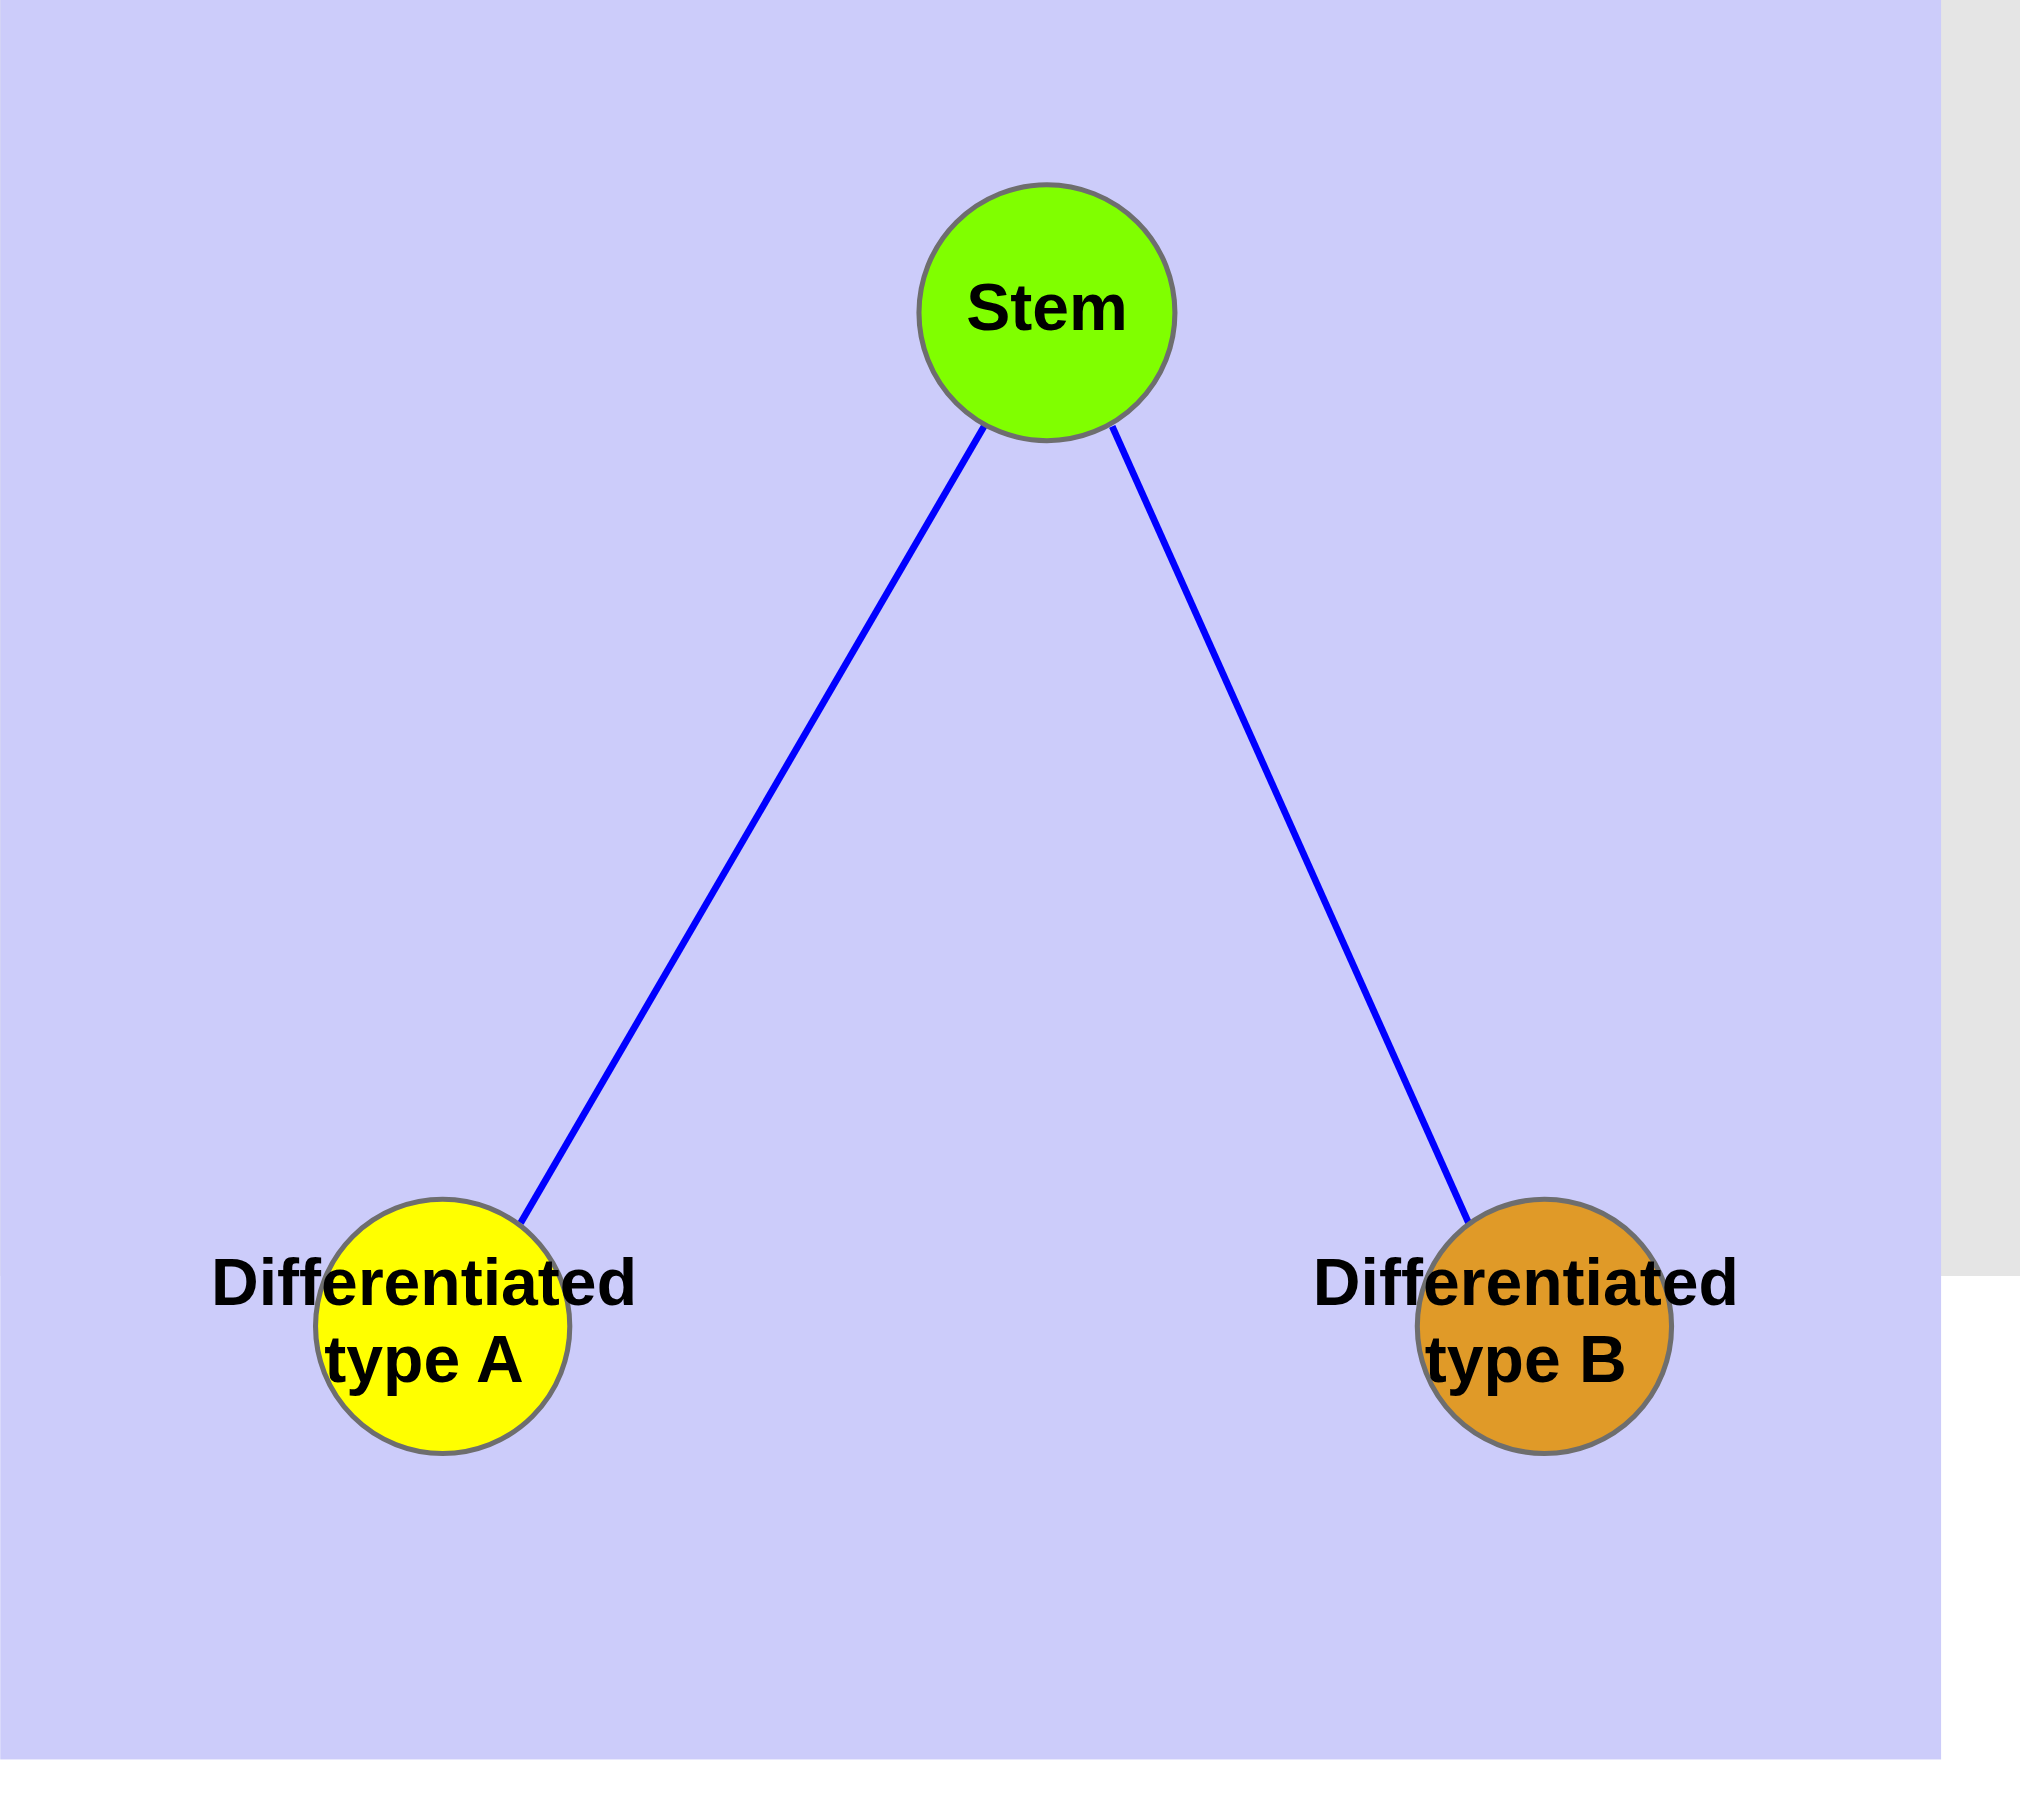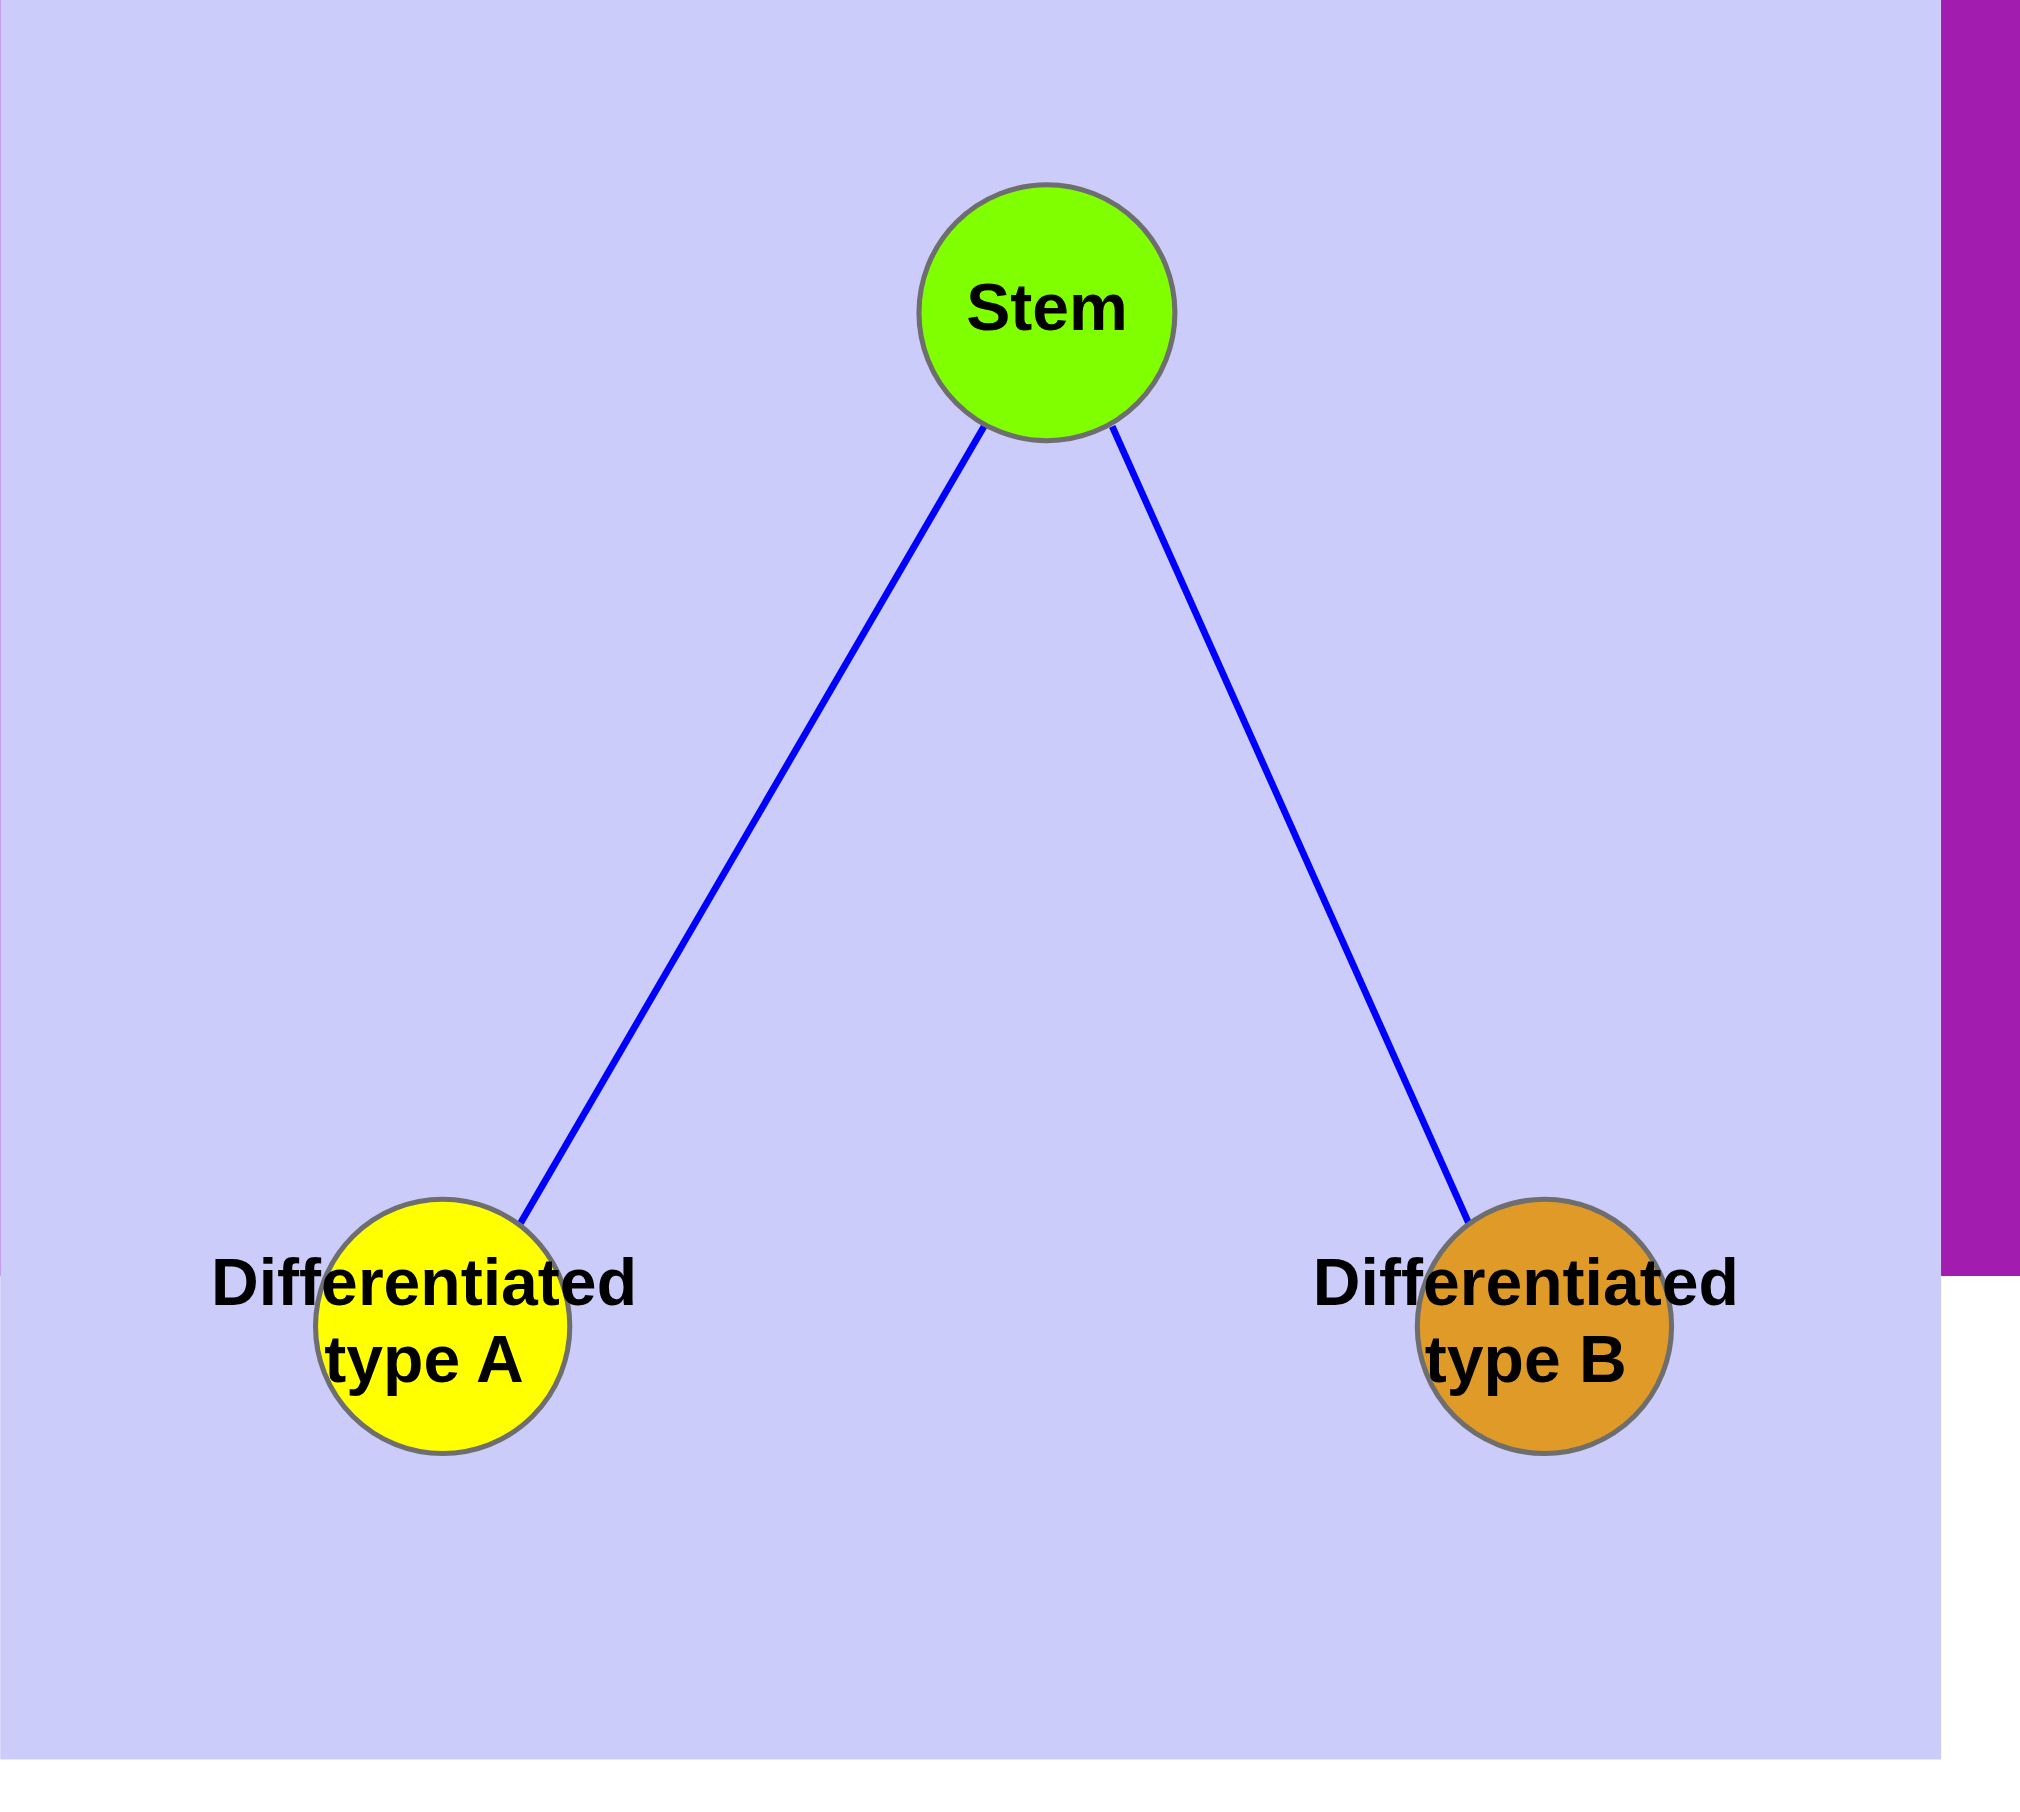--- a/index.html
+++ b/index.html
@@ -11,21 +11,21 @@
   body {
     width: 2021px;
     height: 1812px;
     overflow: hidden;
     font-family: "Liberation Sans", sans-serif;
   }
   #figure {
     position: relative;
     width: 2021px;
     height: 1276px;
-    background: #a21caf;
+    background: #e5e5e5;
   }
   #canvas {
     position: absolute;
     left: 0;
     top: 0;
     width: 2021px;
     height: 1812px;
     display: block;
   }
   .node-label {

